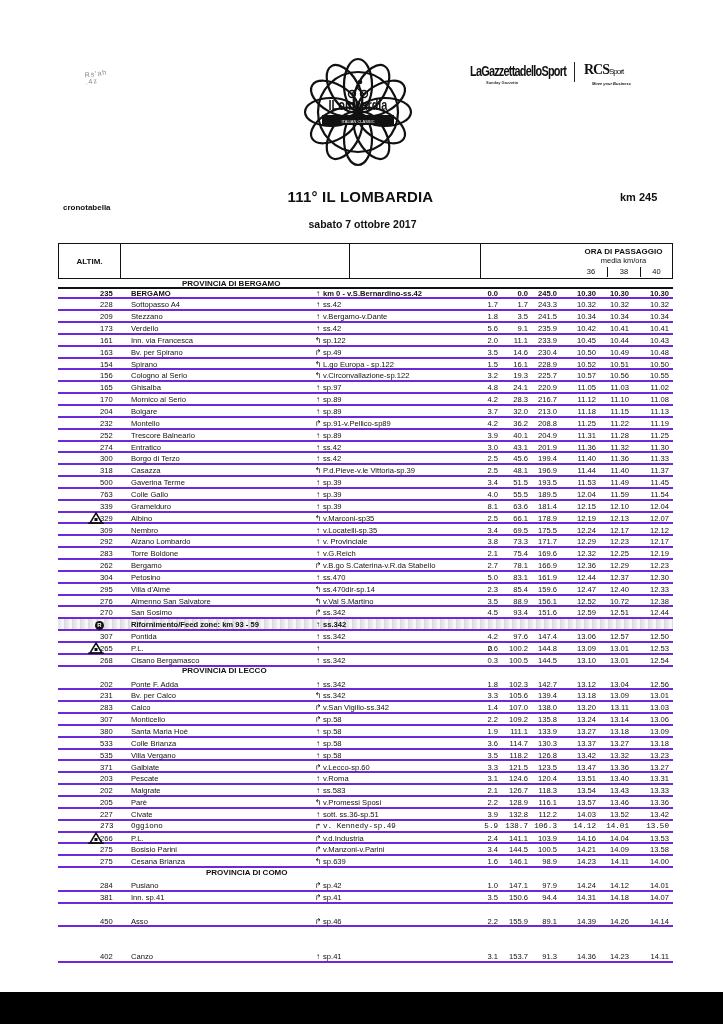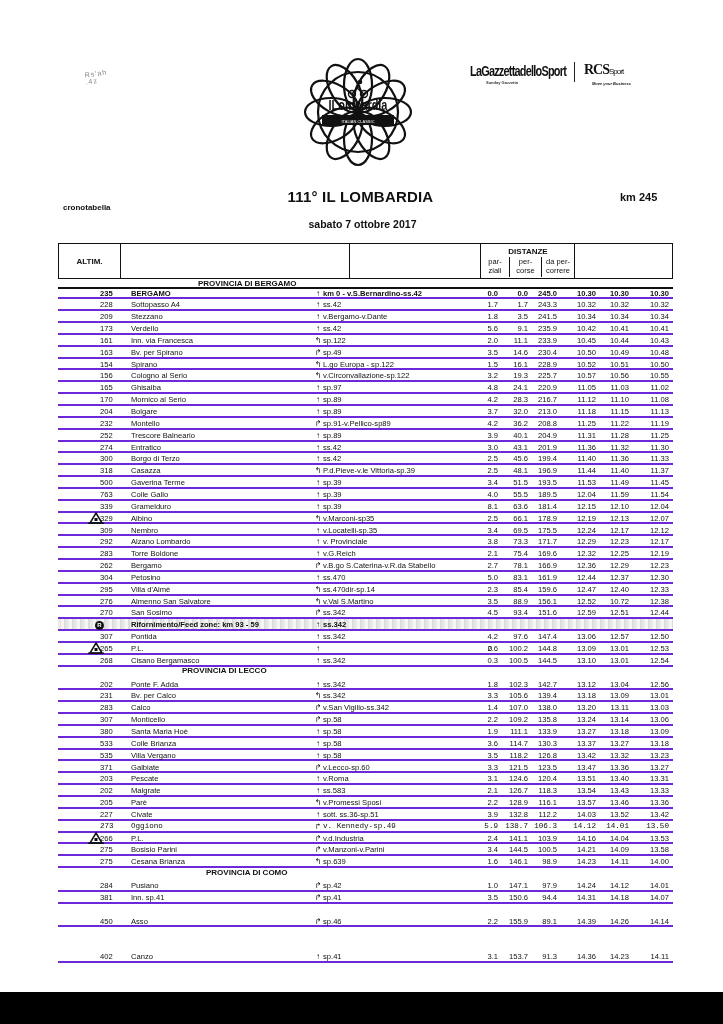--- a/index.html
+++ b/index.html
@@ -98,40 +98,32 @@
 
 <div class="abs cronotabella">cronotabella</div>
 <div class="abs title"><span>111° IL LOMBARDIA</span></div>
 <div class="abs km">km 245</div>
 <div class="abs date"><span>sabato 7 ottobre 2017</span></div>
 
 <div class="abs hbox">
   <div class="hcell center" style="left:0;width:62px;">ALTIM.</div>
   <div class="hcell" style="left:279px;width:12px;"></div>
   <div class="hcell" style="left:291px;width:131px;"></div>
-  <div class="hcell" style="left:422px;width:94px;">
-    <div class="hsub" style="left:0;width:94px;top:3px;font-weight:bold;font-size:8px;">DISTANZE</div>
-    <div class="hsub" style="left:0;width:28px;top:13px;">
-        <div>par-</div>
-        <div>ziali</div>
-      </div>
-    <div style="position:absolute;left:28px;top:13px;width:1px;height:20px;background:#111;"></div>
-    <div class="hsub" style="left:29px;width:31px;top:13px;">
-        <div>per-</div>
-        <div>corse</div>
-      </div>
-    <div style="position:absolute;left:60px;top:13px;width:1px;height:20px;background:#111;"></div>
-    <div class="hsub" style="left:61px;width:32px;top:13px;">
-        <div>da per-</div>
-        <div>correre</div>
-      </div>
+  <div class="hcell" style="left:516px;width:97px;border-right:none;">
+    <div class="hsub" style="left:0;width:97px;top:3px;font-weight:bold;font-size:8px;">ORA DI PASSAGGIO</div>
+    <div class="hsub" style="left:0;width:97px;top:12px;">media km/ora</div>
+    <div class="hsub" style="left:0;width:32px;top:23px;">36</div>
+    <div style="position:absolute;left:32px;top:23px;width:1px;height:10px;background:#111;"></div>
+    <div class="hsub" style="left:33px;width:32px;top:23px;">38</div>
+    <div style="position:absolute;left:65px;top:23px;width:1px;height:10px;background:#111;"></div>
+    <div class="hsub" style="left:66px;width:31px;top:23px;">40</div>
   </div>
 </div>
 
-<div class="province" style="left:182px;top:279px;margin-left:16px;">PROVINCIA DI BERGAMO</div>
+<div class="province" style="left:182px;top:279px;">PROVINCIA DI BERGAMO</div>
 <div class="sep-line" style="left:58px;top:287px;width:615px;"></div>
 
 <div class="abs rows" id="rows">
     <div class="row bold" style="top: 287.5px;">
       <span class="c c-alt">235</span>
       <span class="c c-loc">BERGAMO</span>
       <span class="c c-road">km 0 - v.S.Bernardino-ss.42</span>
       <span class="c c-par">0.0</span>
       <span class="c c-per">0.0</span>
       <span class="c c-dap">245.0</span>

